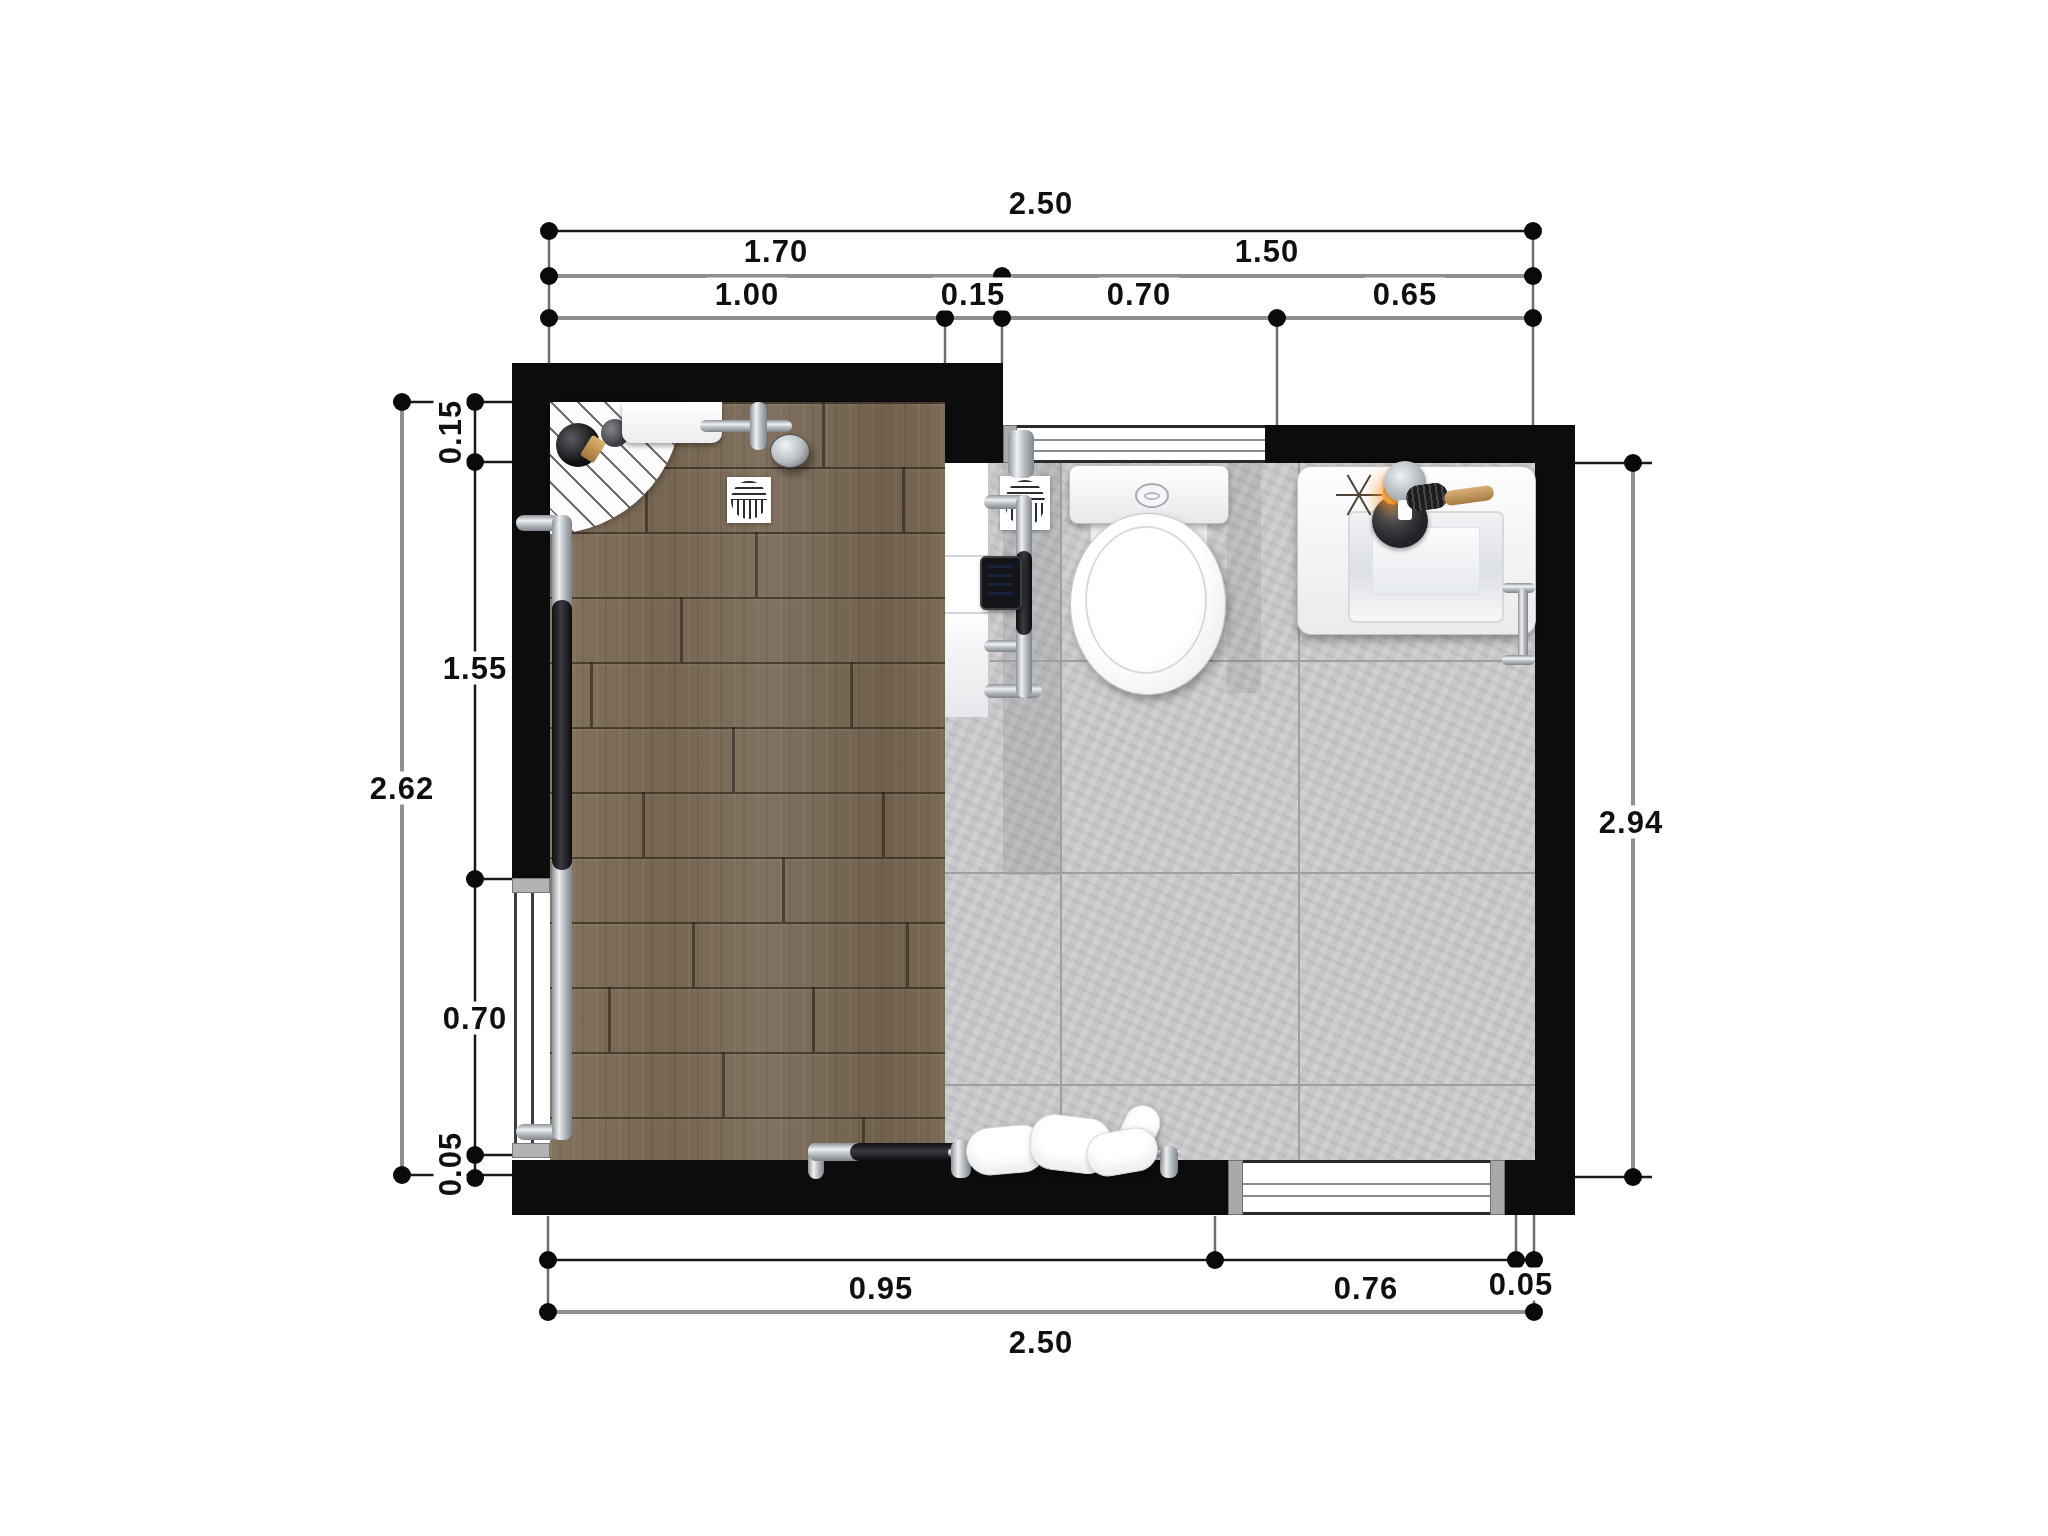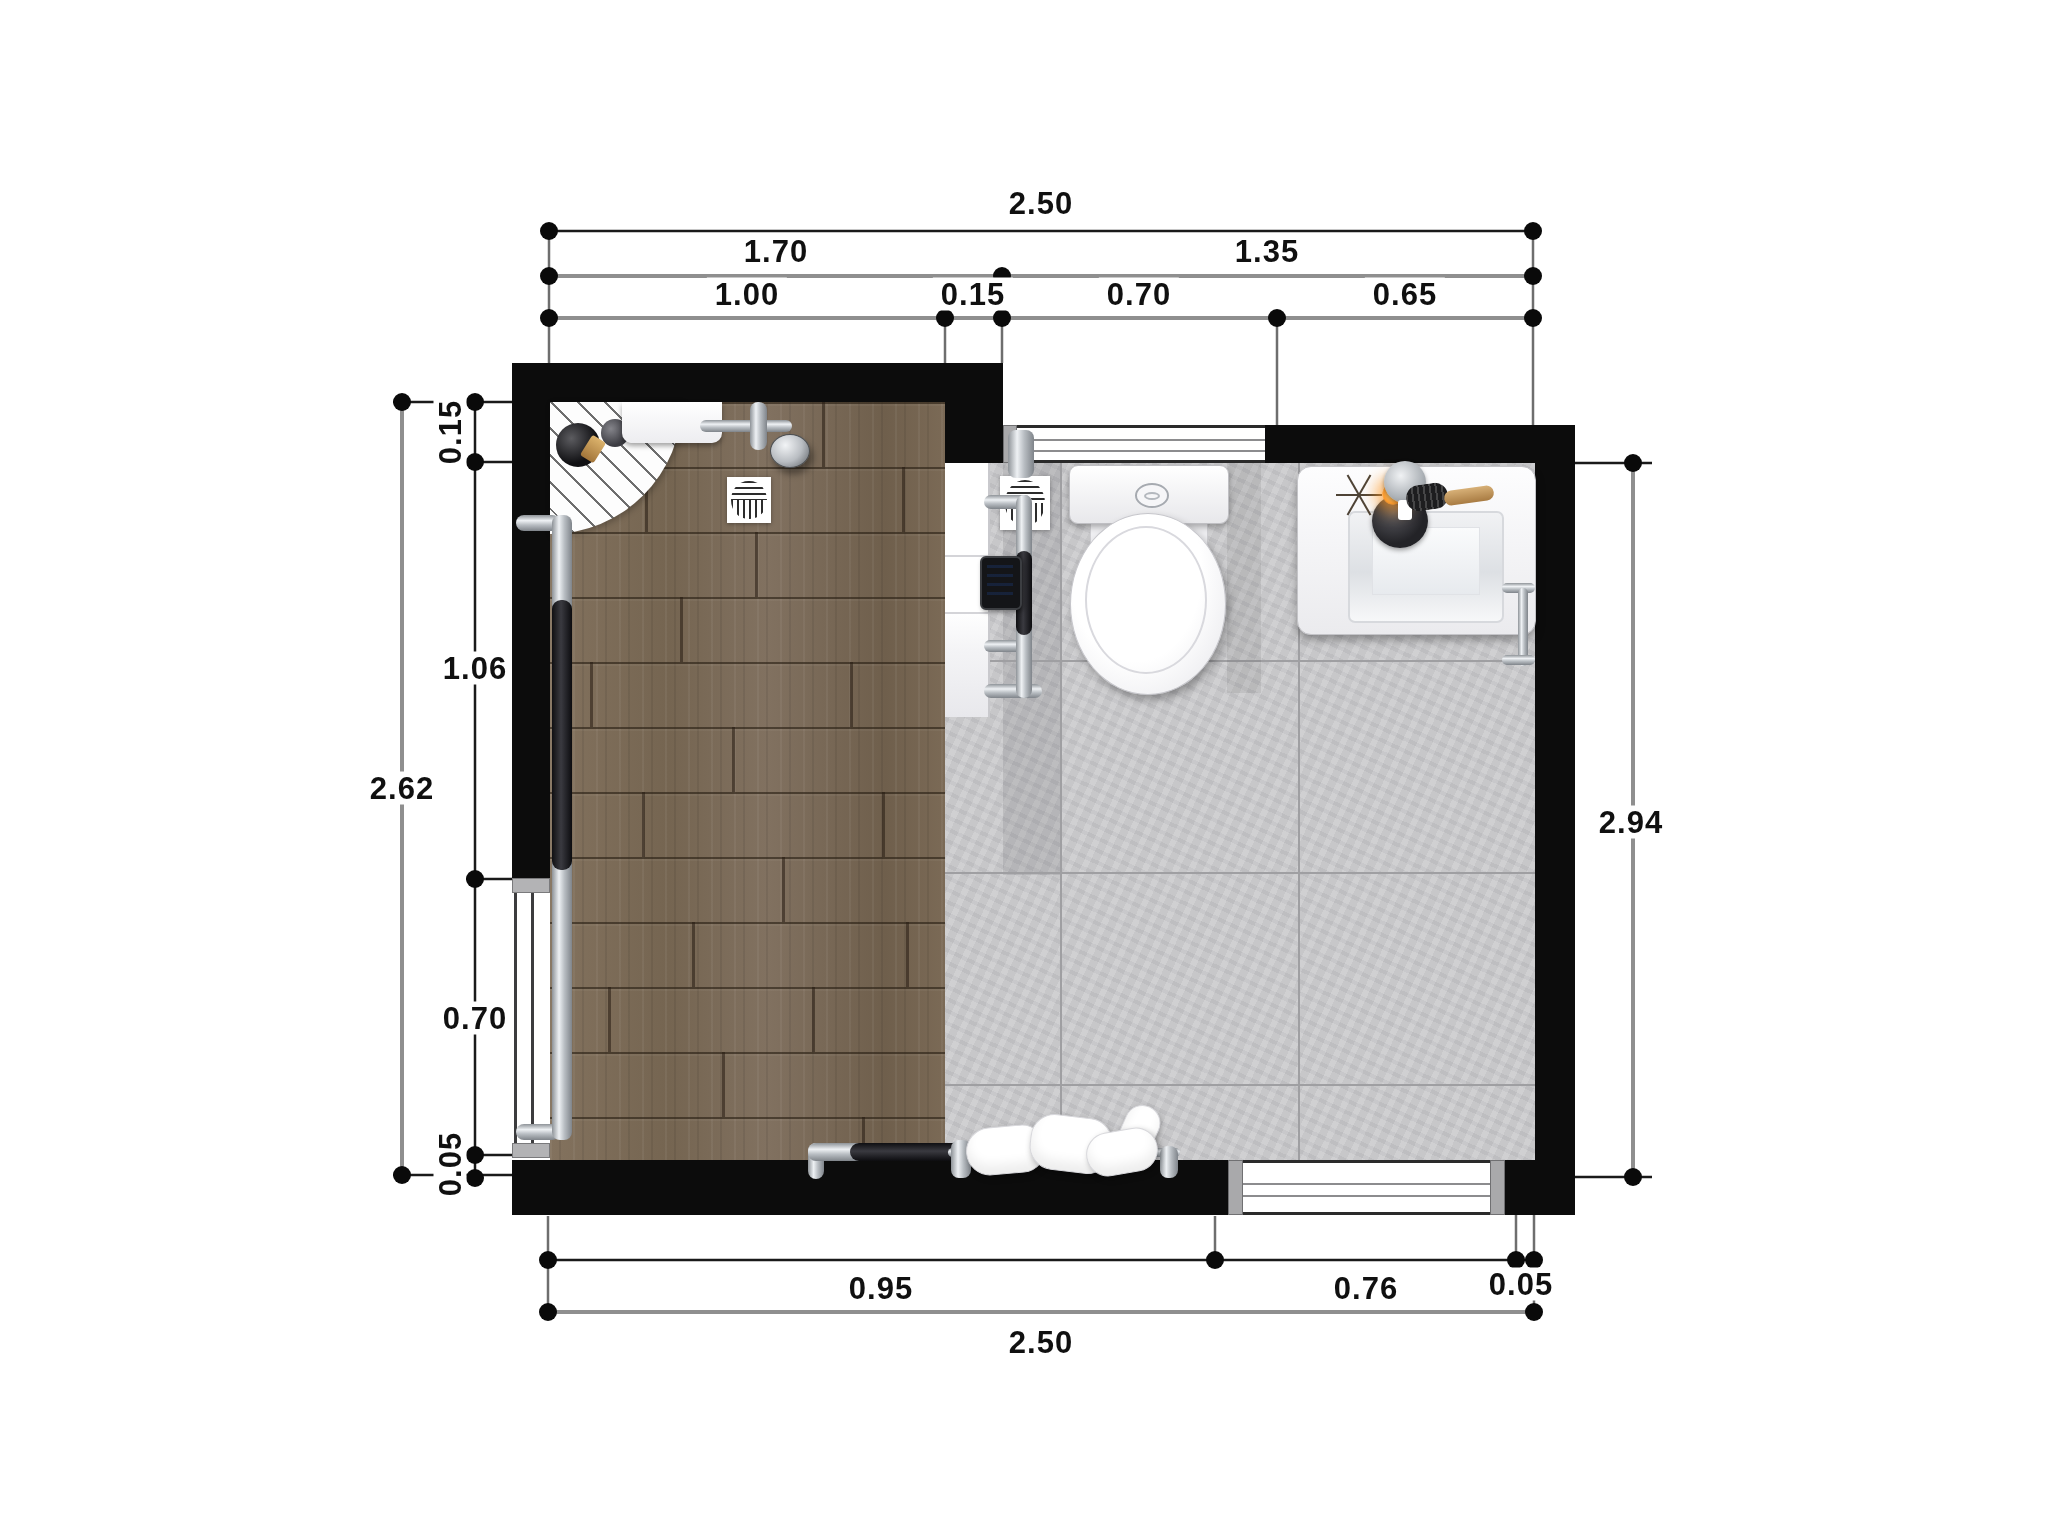--- a/index.html
+++ b/index.html
@@ -156,27 +156,27 @@
         <circle cx="1215" cy="1260" r="9"></circle>
       <circle cx="1516" cy="1260" r="9"></circle>
         <circle cx="1534" cy="1260" r="9"></circle>
       <circle cx="548" cy="1312" r="9"></circle>
         <circle cx="1534" cy="1312" r="9"></circle>
     </g>
   </svg>
 
   <div class="dl" style="left:1041px;top:203px">2.50</div>
   <div class="dl" style="left:776px;top:251px">1.70</div>
-  <div class="dl" style="left:1267px;top:251px">1.35</div>
+  <div class="dl" style="left:1267px;top:251px">1.50</div>
   <div class="dl" style="left:747px;top:294px">1.00</div>
   <div class="dl" style="left:973px;top:294px">0.15</div>
   <div class="dl" style="left:1139px;top:294px">0.70</div>
   <div class="dl" style="left:1405px;top:294px">0.65</div>
   <div class="dl rot" style="left:450px;top:432px">0.15</div>
-  <div class="dl" style="left:475px;top:668px">1.06</div>
+  <div class="dl" style="left:475px;top:668px">1.55</div>
   <div class="dl" style="left:402px;top:788px">2.62</div>
   <div class="dl" style="left:475px;top:1018px">0.70</div>
   <div class="dl rot" style="left:450px;top:1164px">0.05</div>
   <div class="dl" style="left:1631px;top:822px">2.94</div>
   <div class="dl" style="left:881px;top:1288px">0.95</div>
   <div class="dl" style="left:1366px;top:1288px">0.76</div>
   <div class="dl" style="left:1521px;top:1284px">0.05</div>
   <div class="dl" style="left:1041px;top:1342px">2.50</div>
 
   <div class="tile">

